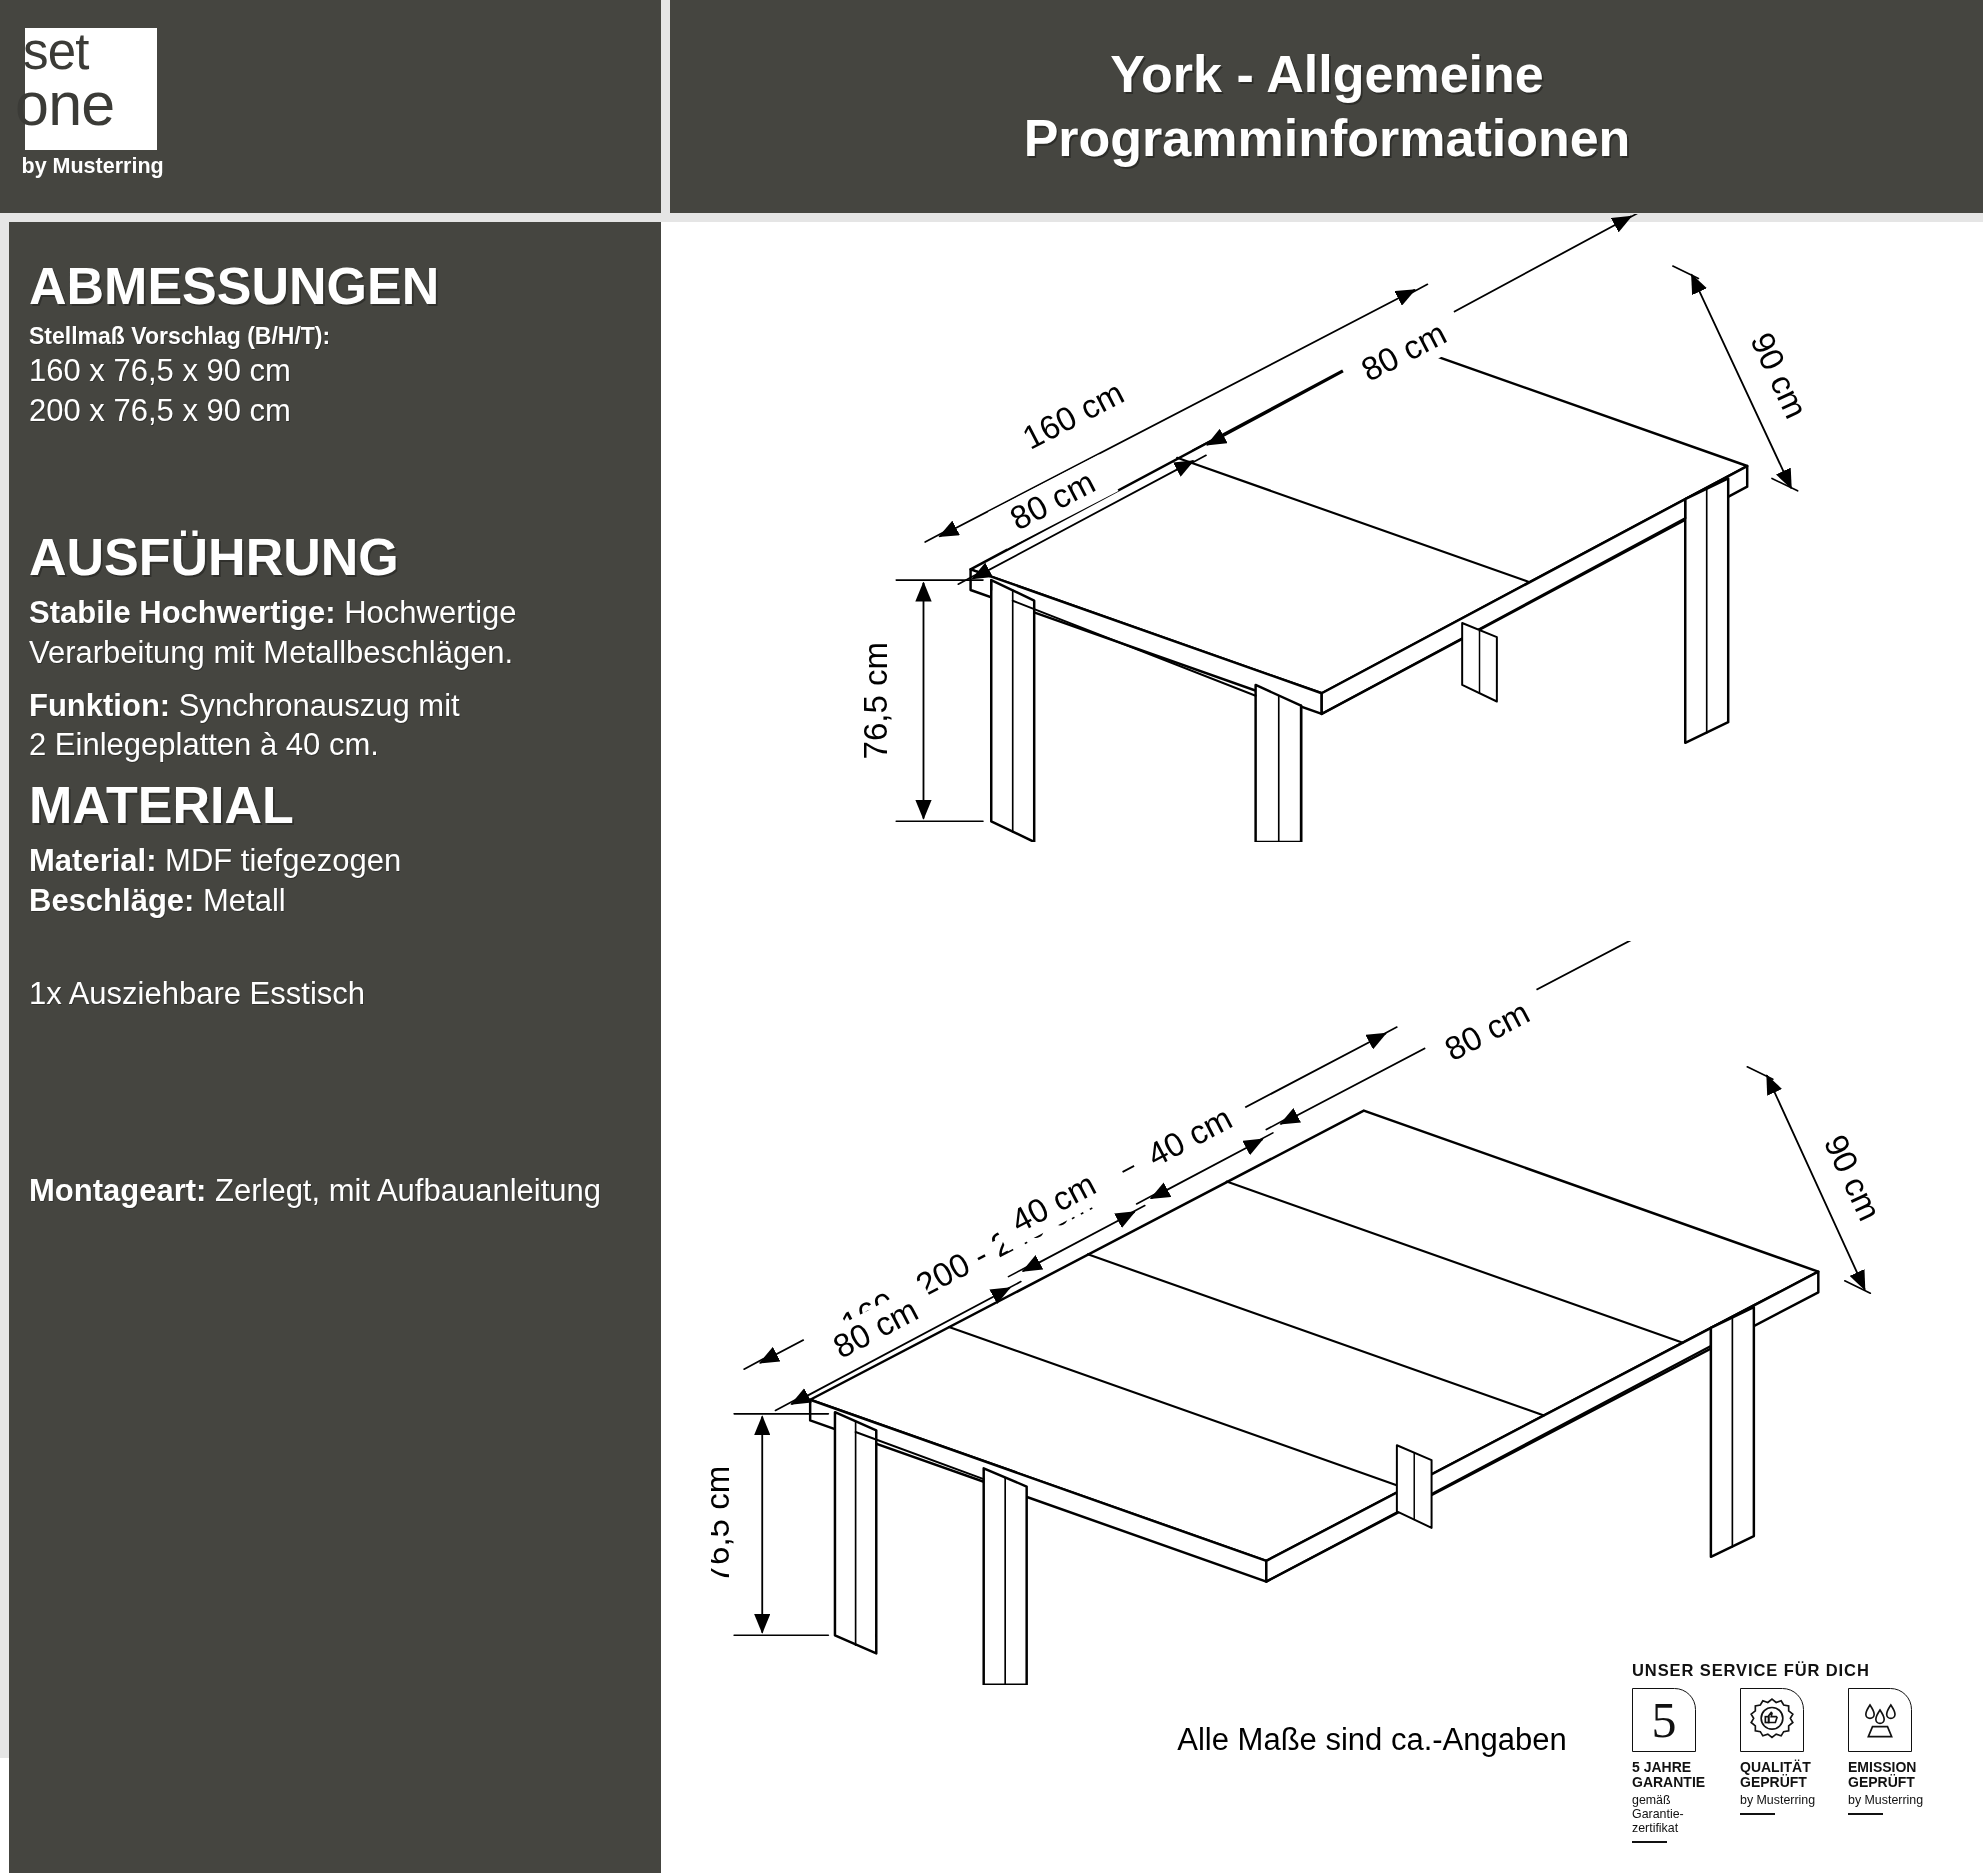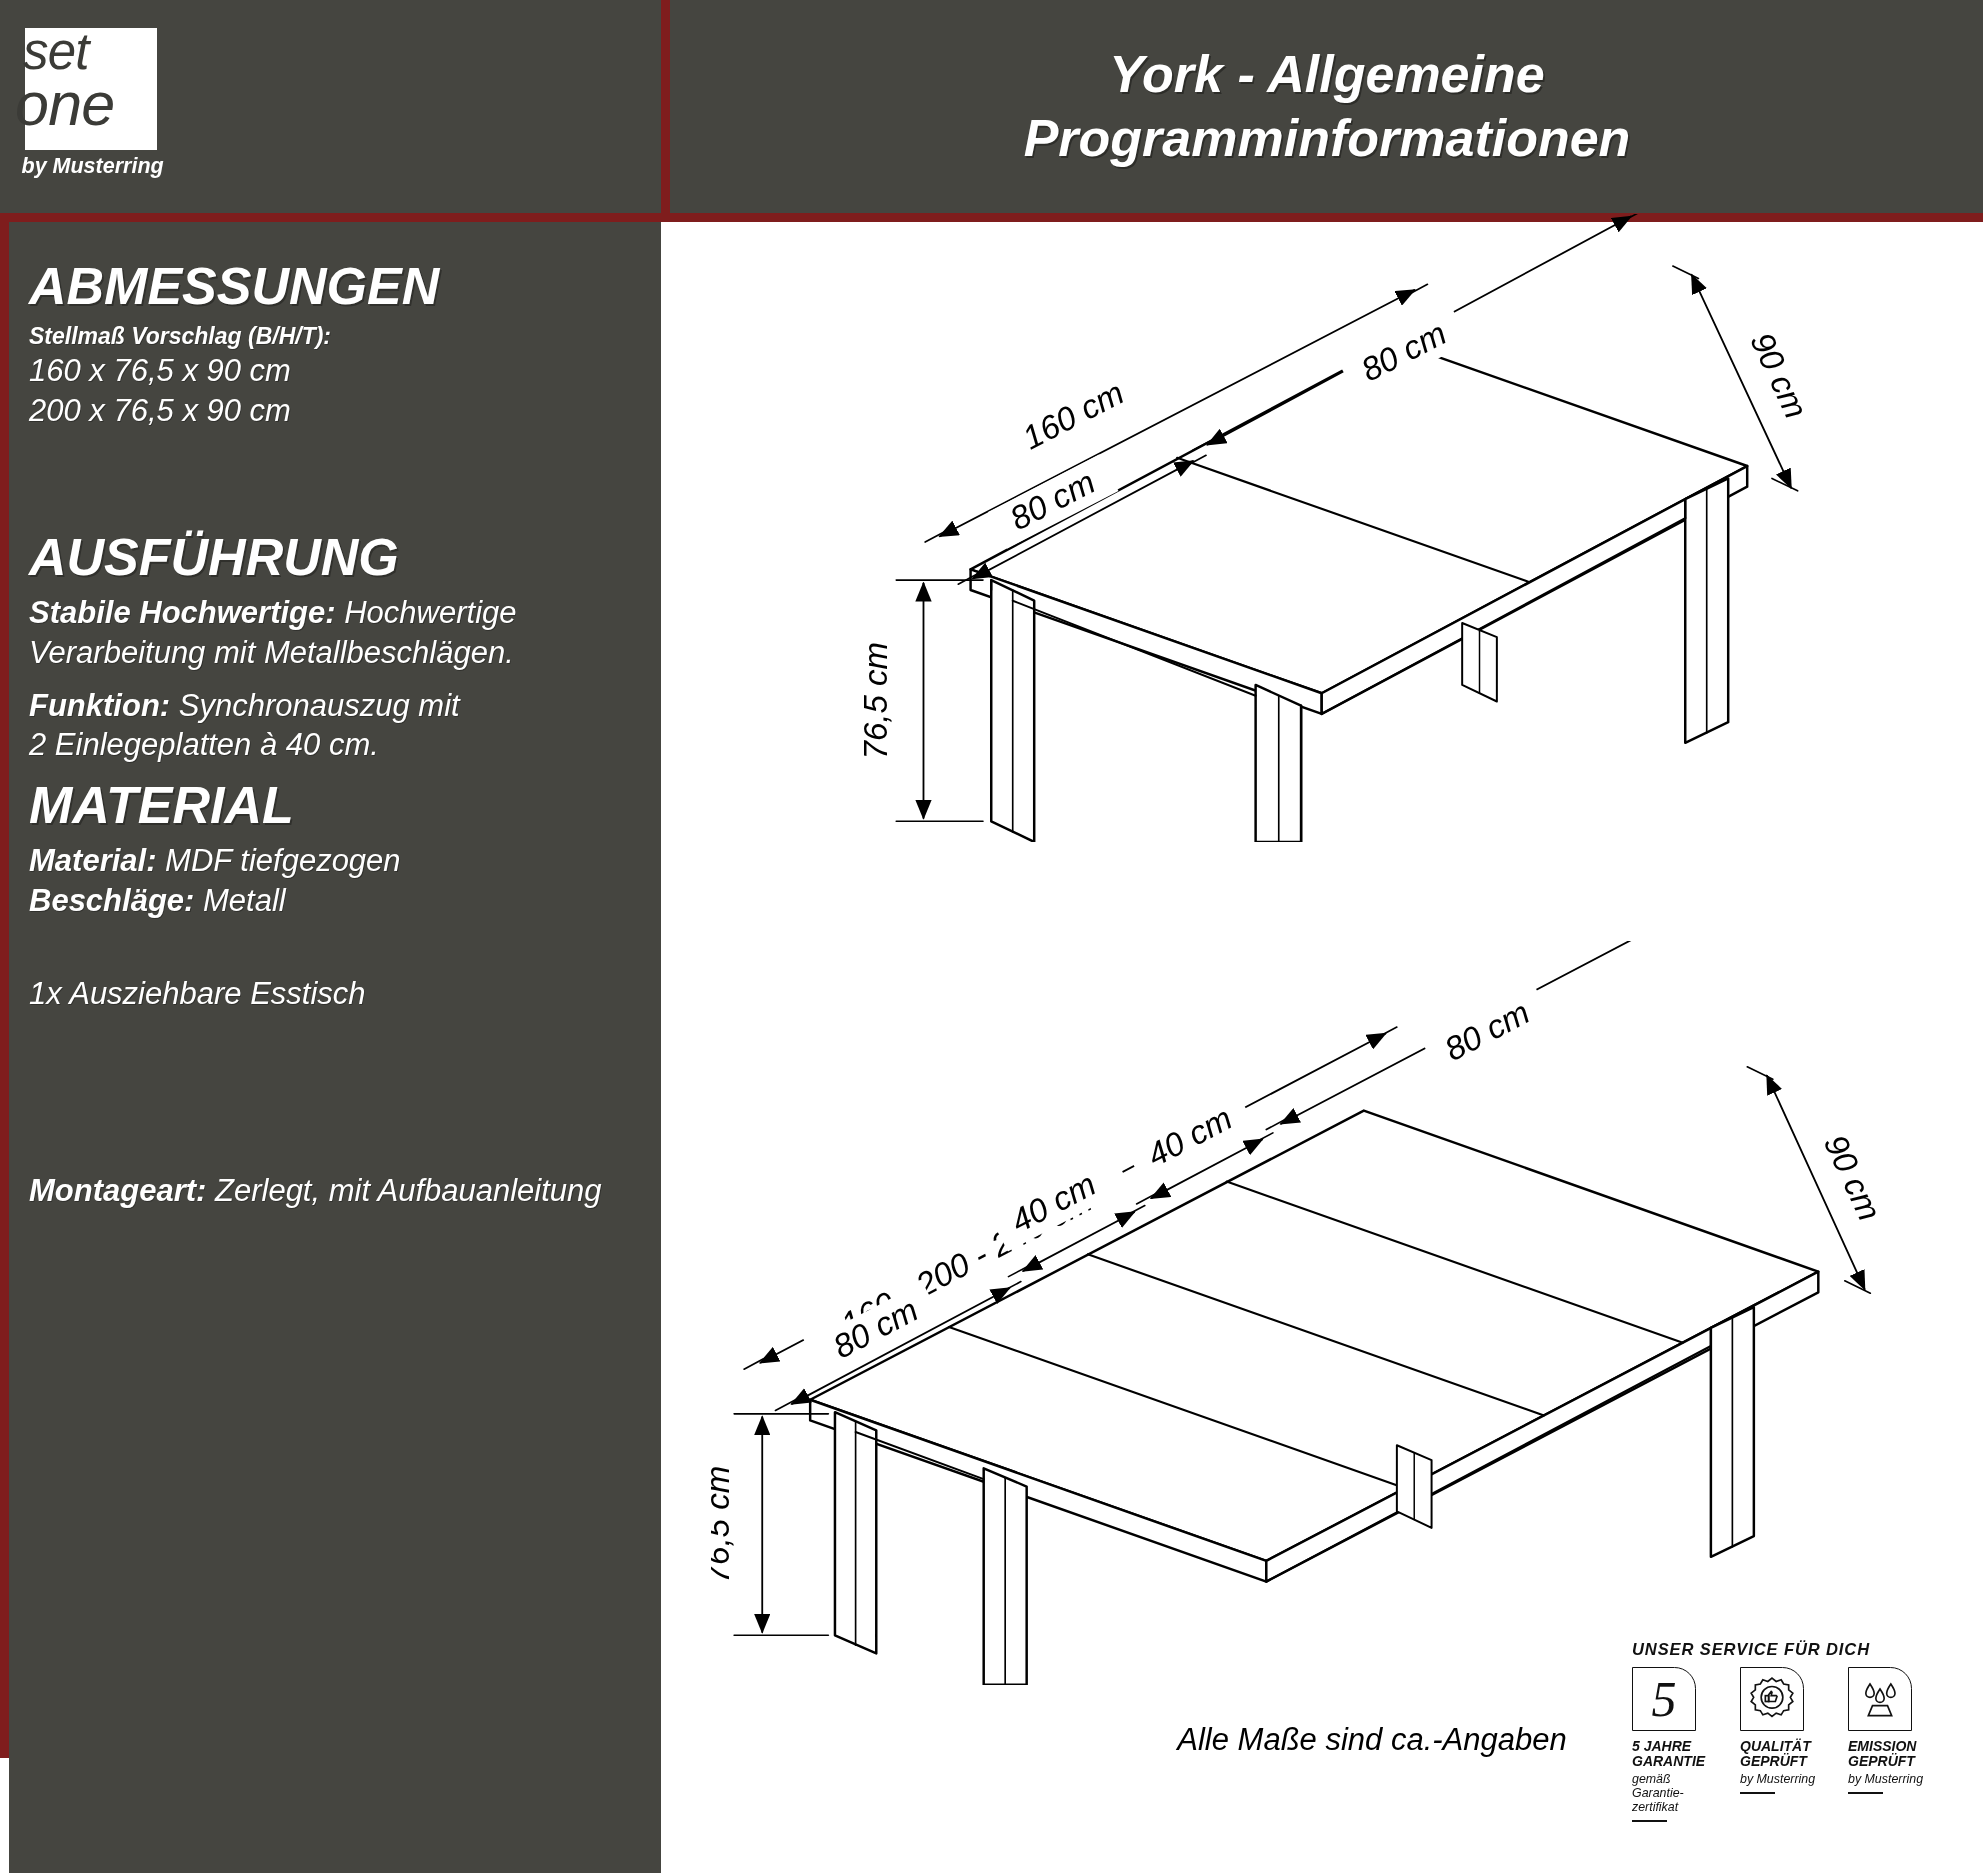--- a/index.html
+++ b/index.html
@@ -2,21 +2,21 @@
 <html style="font-size:13.2px"><head>
 <meta charset="utf-8">
 <style>
   * { box-sizing: border-box; margin: 0; padding: 0; }
   html, body {
     width: 1984px; height: 1874px;
     background: #ffffff;
     font-family: "Liberation Sans", sans-serif;
     overflow: hidden;
   }
-  #sheet { position: relative; width: 1984px; height: 1758px; background: #7f1d1d; font-style: italic; }
+  #sheet { position: relative; width: 1984px; height: 1758px; background: #e5e5e5; }
 
   
   .logo-panel {
     position: absolute; left: 0; top: 0; width: 661px; height: 213px;
     background: #454540;
   }
   .logo-mark {
     position: absolute; left: 25px; top: 28px; width: 132px; height: 122px;
     background: #ffffff;
   }
@@ -90,21 +90,21 @@
     position: absolute; left: 397px; top: 1500px; width: 628px;
     text-align: center; font-size: 31px; color: #000;
   }
 
   
   .service {
     position: absolute; left: 971px; top: 1418px; width: 331px;
   }
   .service-title {
     font-size: 16.5px; font-weight: bold; letter-spacing: 0.9px;
-    color: #111; margin-bottom: 8.3px; white-space: nowrap;
+    color: #111; margin-bottom: 8.3px; white-space: nowrap; margin-top: 21px;
   }
   .badges { display: flex; gap: 15px; }
   .badge { width: 93px; }
   .badge-box {
     width: 64px; height: 64px; border: 1.7px solid #111;
     border-top-right-radius: 21.5px; position: relative;
     display: flex; align-items: center; justify-content: center;
   }
   .badge-l1 { font-size: 14px; font-weight: bold; color: #111; line-height: 1.12; margin-top: 7.4px; white-space: pre-line; }
   .badge-l2 { font-size: 12.4px; color: #111; line-height: 1.14; margin-top: 1.7px; white-space: pre-line; }

